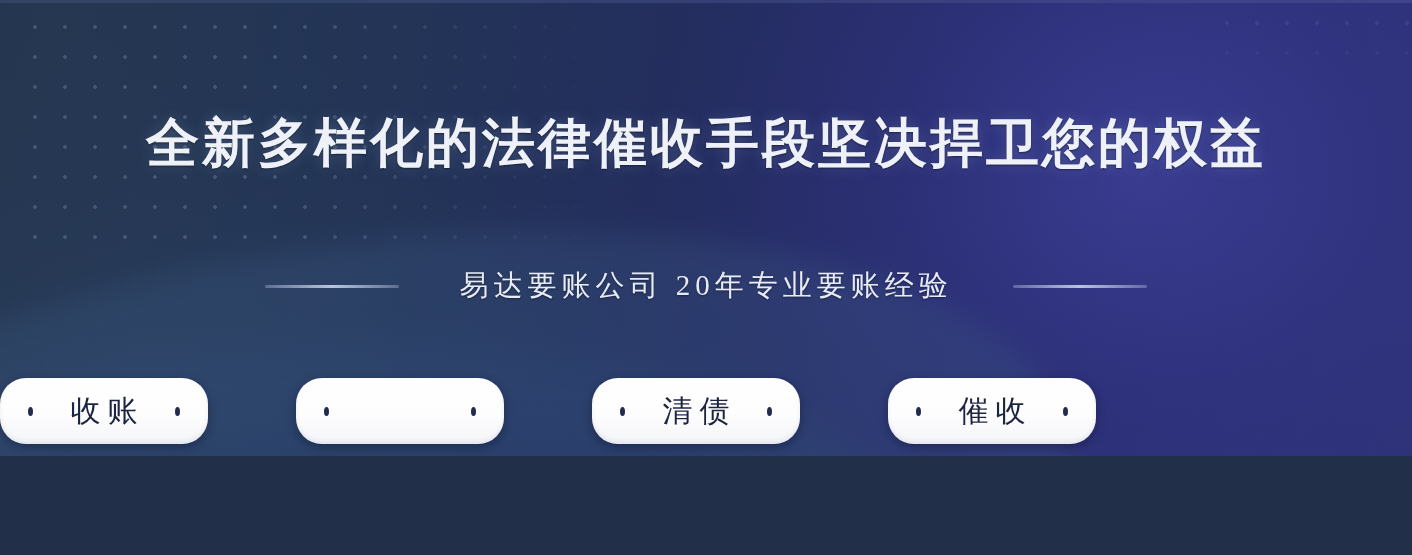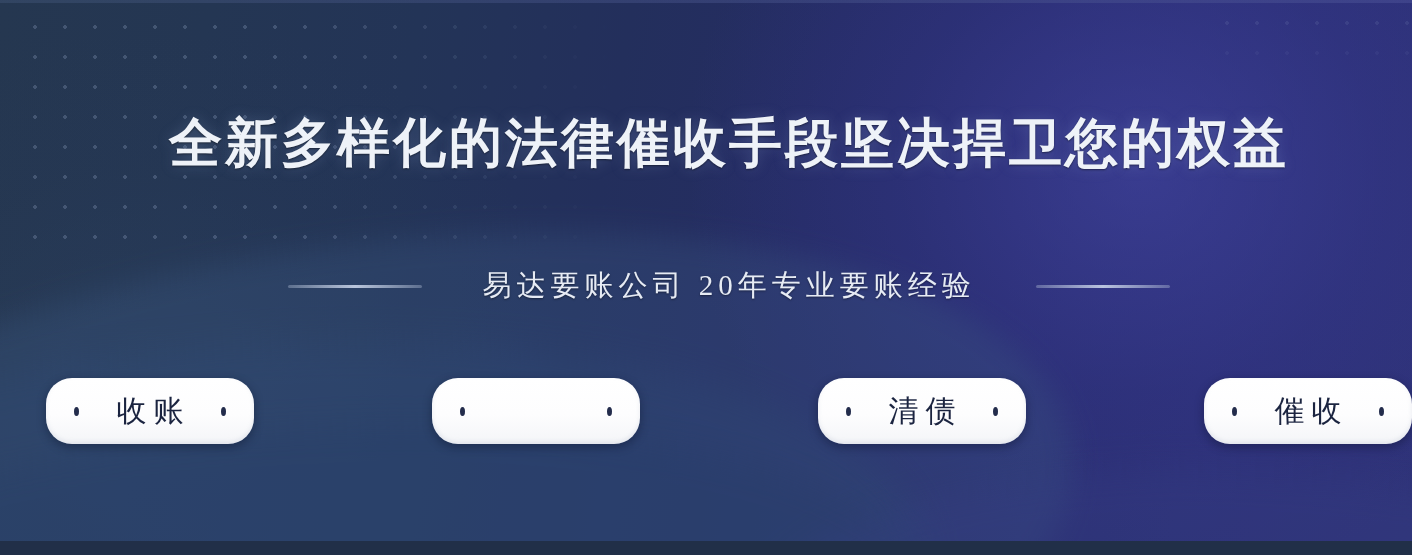--- a/index.html
+++ b/index.html
@@ -8,34 +8,33 @@
     width: 1412px;
     height: 555px;
     overflow: hidden;
     background: #212f48;
     font-family: "Liberation Serif", "DejaVu Serif", serif;
   }
 
   #banner {
     position: relative;
     width: 1412px;
-    height: 541px;
+    height: 456px;
     overflow: hidden;
     
     background:
       linear-gradient(100deg,
         #253750 0%,
         #243653 14%,
         #233457 28%,
         #232f5c 42%,
         #252c64 56%,
         #282c6c 70%,
         #2b2f73 84%,
         #2e3277 100%);
-    padding-left: 46px;
   }
 
   
 
   
   .bg-glow-right {
     position: absolute;
     right: -180px; top: -240px;
     width: 900px; height: 820px;
     background: radial-gradient(ellipse at 50% 50%,
@@ -188,21 +187,21 @@
     white-space: nowrap;
     text-shadow: 0 1px 2px rgba(0,0,0,0.4);
   }
 
   .pill-row {
     position: absolute;
     left: 0; top: 378px;
     width: 100%;
     display: flex;
     align-items: center;
-    justify-content: space-between;
+    justify-content: flex-start;
     gap: 88px;
   }
   .pill {
     position: relative;
     width: 208px;
     height: 66px;
     border-radius: 26px;
     background: linear-gradient(180deg, #ffffff 0%, #fdfdfe 55%, #f4f5f8 100%);
     box-shadow:
       0 3px 10px rgba(8,12,34,0.38),

